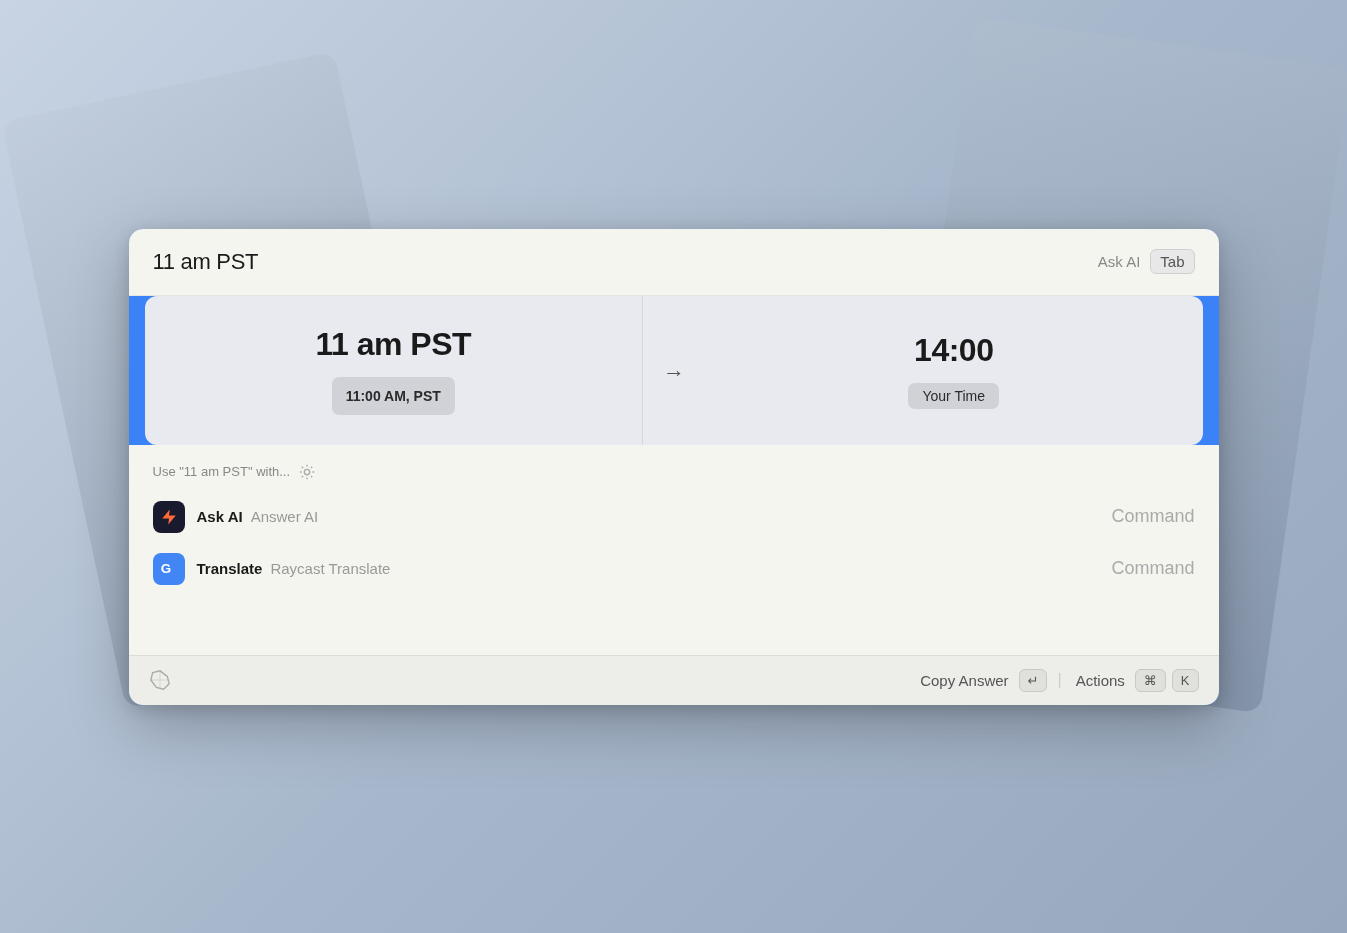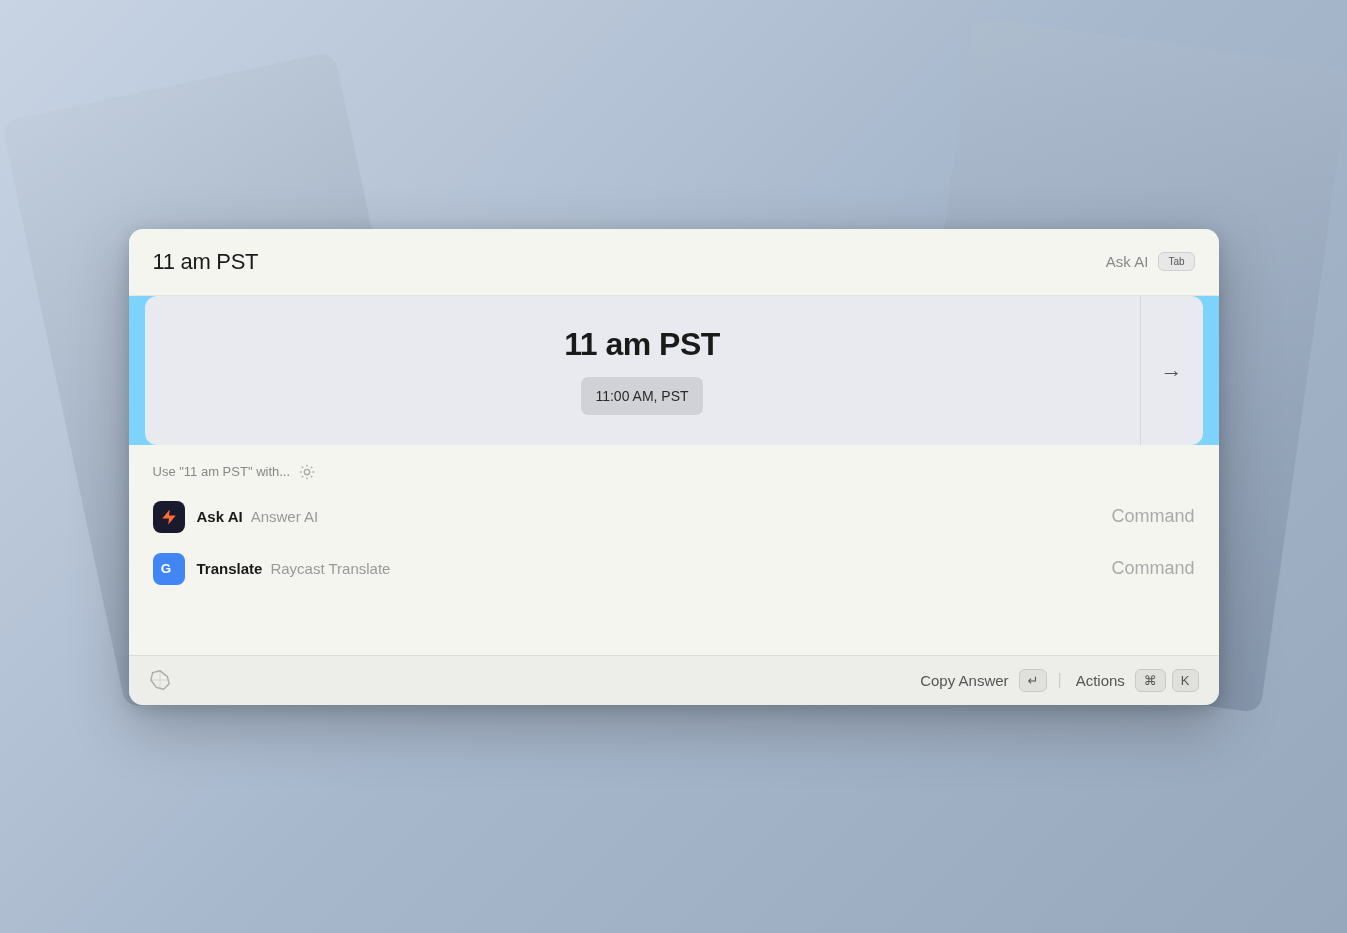--- a/index.html
+++ b/index.html
@@ -45,21 +45,21 @@
       top: 40px;
       right: 40px;
       transform: rotate(8deg);
       opacity: 0.6;
     }
 
     .launcher {
       position: relative;
       z-index: 10;
       width: 1090px;
-      background: #7dd3fc;
+      background: #3b82f6;
       border-radius: 14px;
       box-shadow: 0 20px 60px rgba(0,0,0,0.25), 0 4px 16px rgba(0,0,0,0.15);
       overflow: hidden;
     }
 
     
     .header {
       display: flex;
       align-items: center;
       justify-content: space-between;
@@ -85,21 +85,21 @@
       font-size: 15px;
       color: #888;
       font-weight: 400;
     }
 
     .tab-badge {
       background: #e8e8e8;
       border: 1px solid #d0d0d0;
       border-radius: 6px;
       padding: 3px 9px;
-      font-size: 10px;
+      font-size: 15px;
       color: #555;
       font-weight: 500;
     }
 
     
     .section-label {
       padding: 12px 24px 8px;
       font-size: 13px;
       color: #888;
       font-weight: 500;
@@ -135,21 +135,21 @@
       letter-spacing: -0.5px;
       margin-bottom: 14px;
     }
 
     .calc-badge {
       background: rgba(0,0,0,0.1);
       border-radius: 7px;
       padding: 11px 14px;
       font-size: 14px;
       color: #2a2a2a;
-      font-weight: 400;
+      font-weight: 700;
     }
 
     .calc-arrow {
       padding: 0 20px;
       font-size: 22px;
       color: #555;
       flex-shrink: 0;
     }
 
     .calc-right {
@@ -352,20 +352,24 @@
     </div>
   </div>
 
 
   <div class="calc-panel">
     <div class="calc-left">
       <div class="calc-input-time">11 am PST</div>
       <div class="calc-badge">11:00 AM, PST</div>
     </div>
     <div class="calc-arrow">→</div>
+    <div class="calc-right">
+      <div class="calc-output-time">14:00</div>
+      <div class="calc-output-badge">Your Time</div>
+    </div>
   </div>
 
   <div class="use-with-header">
     <span class="use-with-label">Use "11 am PST" with...</span>
     <svg class="settings-icon" viewBox="0 0 20 20" fill="none" stroke="currentColor" stroke-width="1.5">
       <circle cx="10" cy="10" r="3"></circle>
       <path d="M10 2v2M10 16v2M2 10h2M16 10h2M4.22 4.22l1.42 1.42M14.36 14.36l1.42 1.42M4.22 15.78l1.42-1.42M14.36 5.64l1.42-1.42"></path>
     </svg>
   </div>
 

